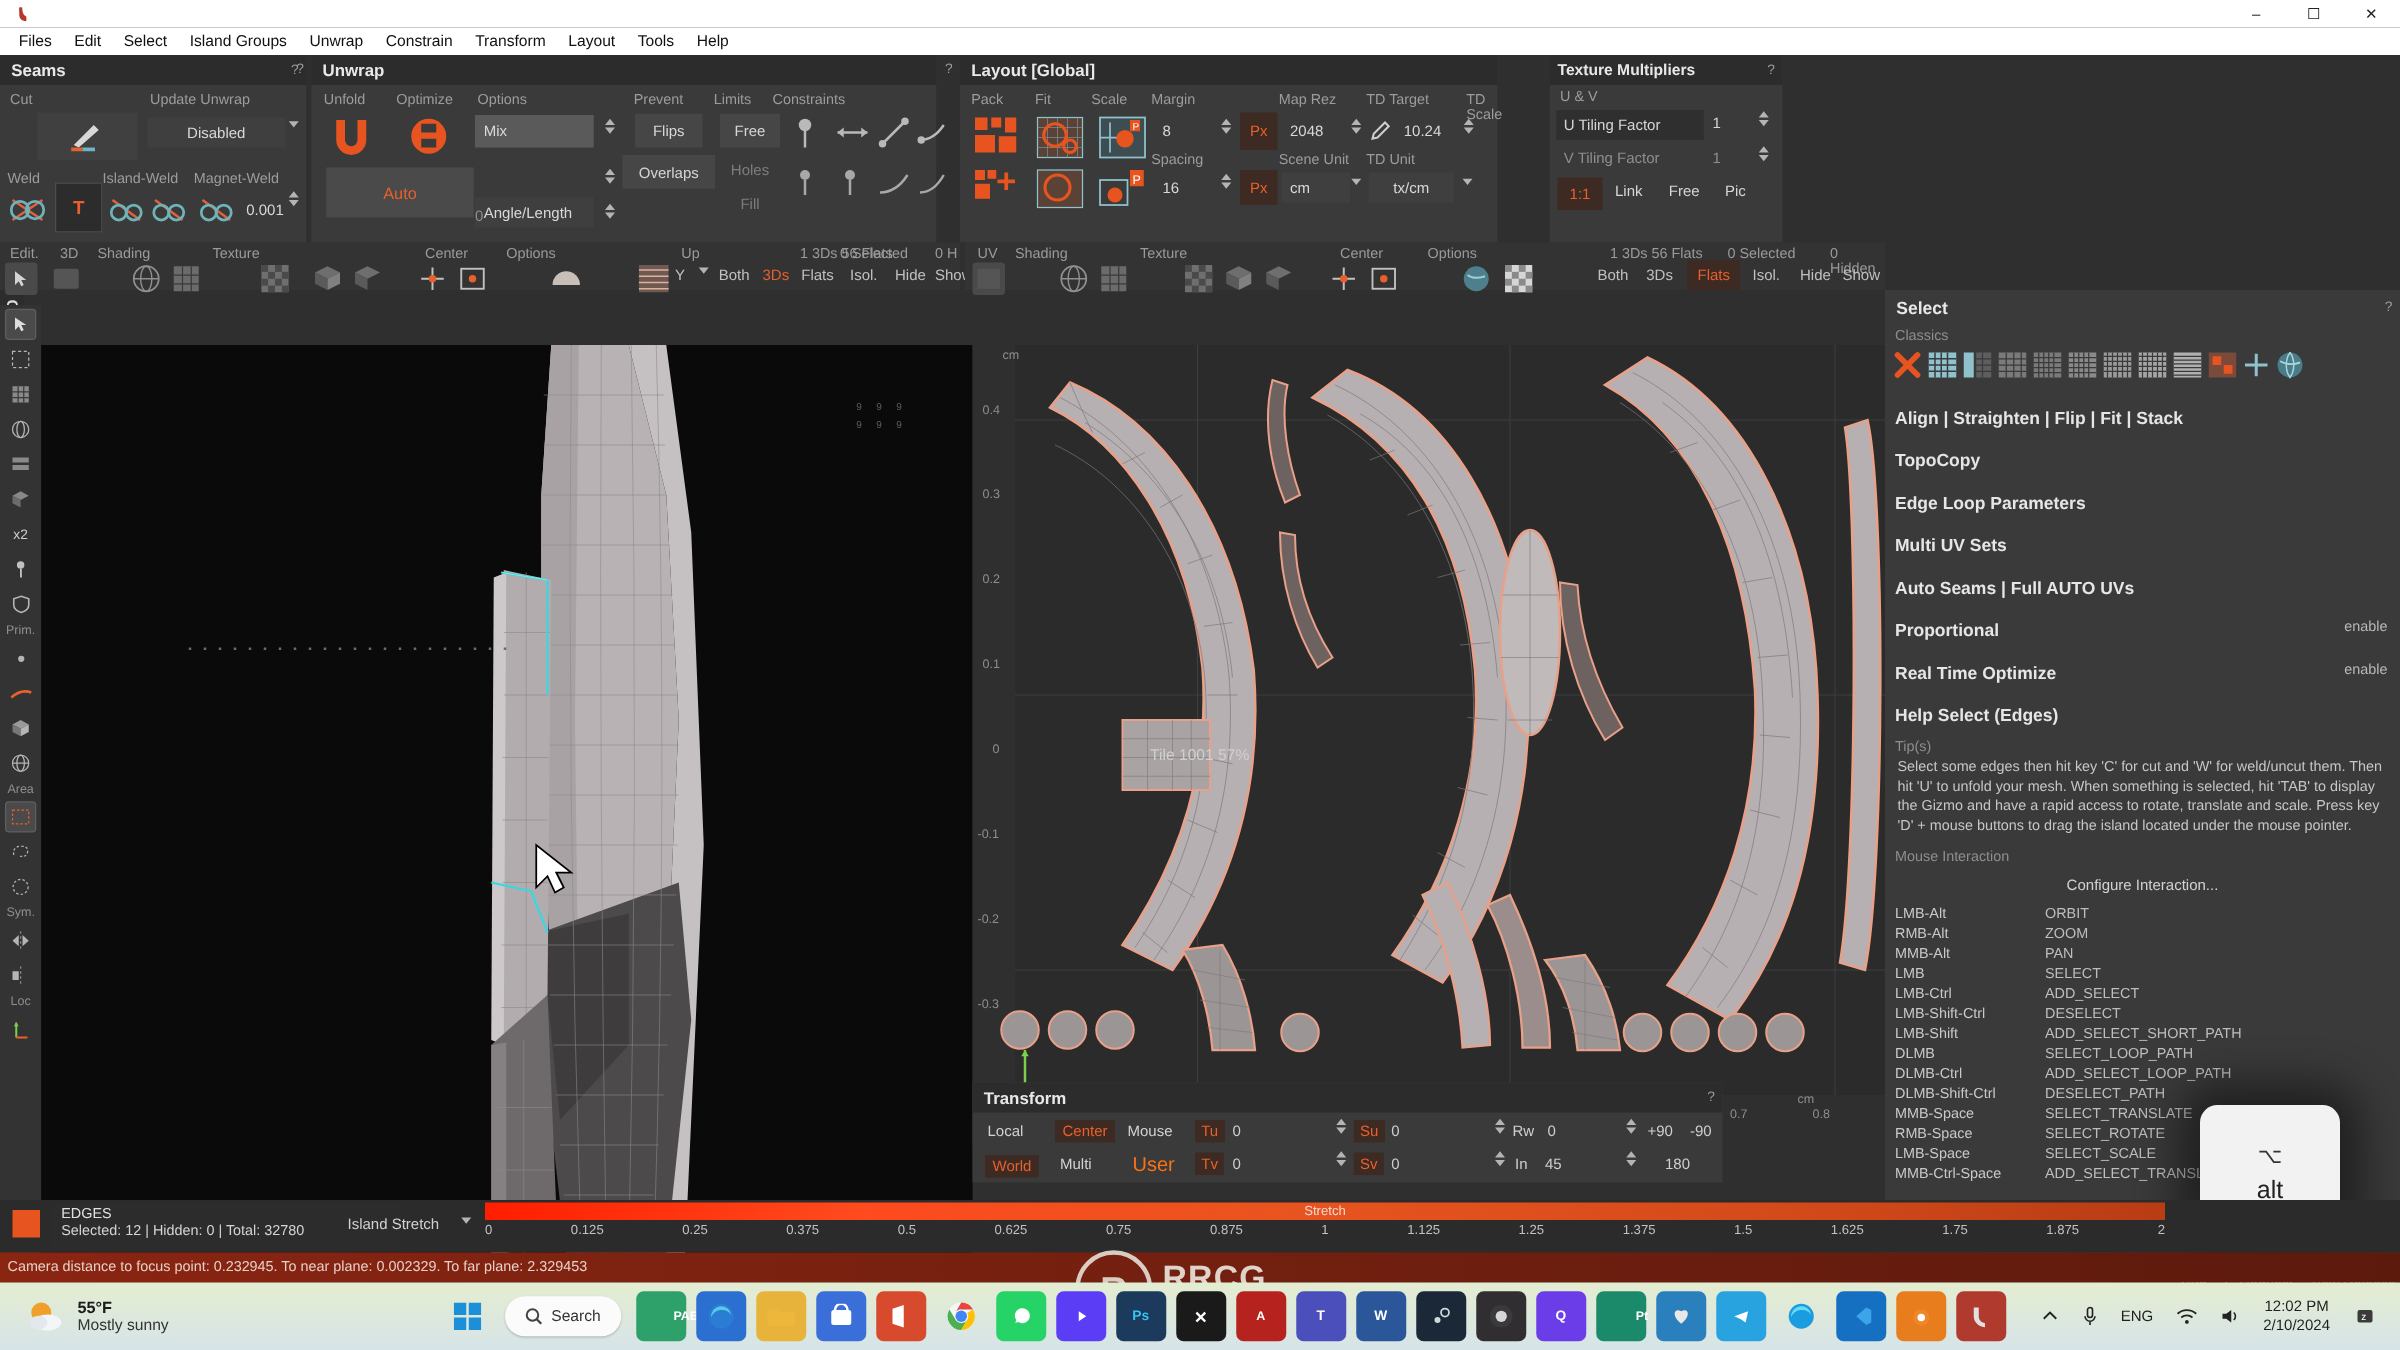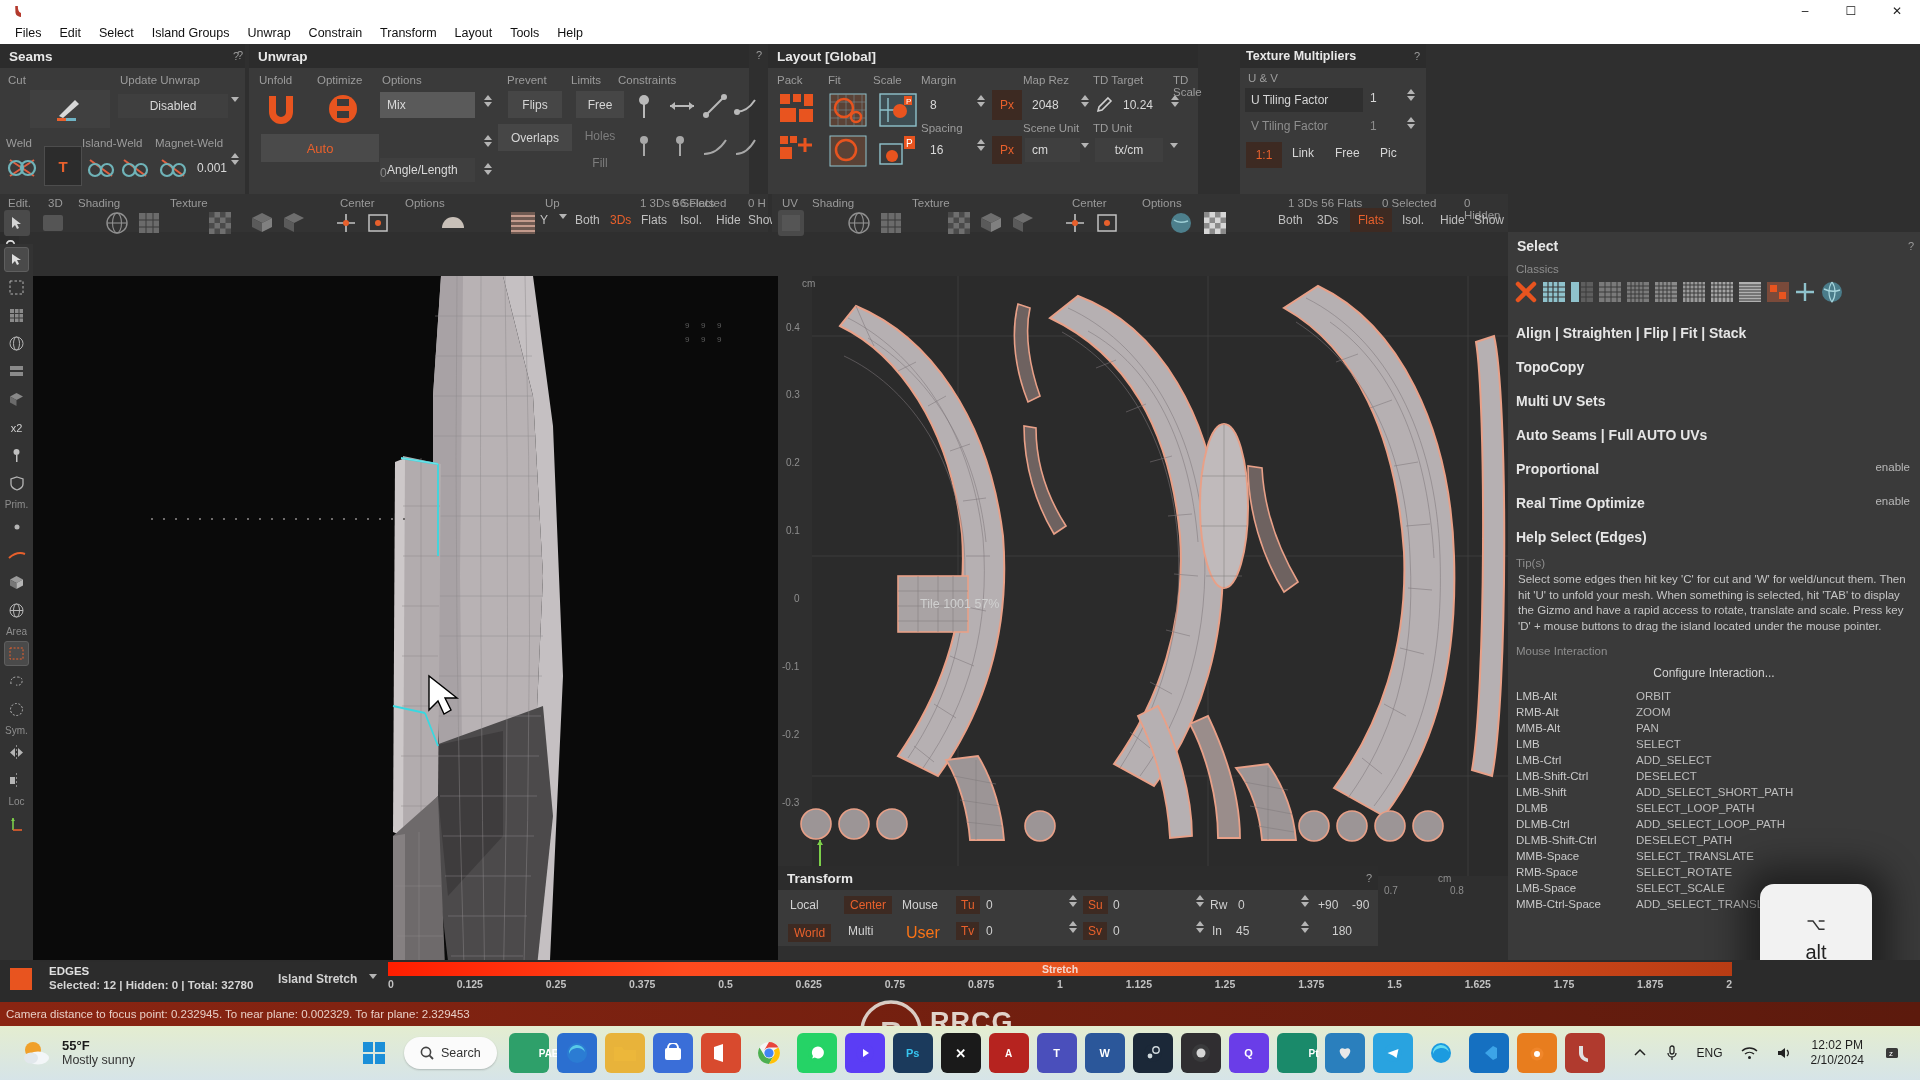--- a/index.html
+++ b/index.html
@@ -81,21 +81,21 @@
   .sp-row .en { float:right; font-size:11.5px; font-weight:normal; color:#b8b8b8;
     margin-right:10px; }
   .sp-sub { color:#8e8e8e; font-size:11.5px; padding:3px 0 3px 8px; }
   .kv { display:flex; font-size:11.5px; color:#c9c9c9; padding:2px 0 2px 8px; }
   .kv .k { width:120px; }
   .kv .v { color:#bdbdbd; }
   .tip { color:#c6c6c6; font-size:11.5px; line-height:1.35; padding:0 10px; }
 
   
   #statusbar { position:absolute; left:0; top:960px; width:1920px; height:42px;
-    background:#2b2b2b;font-weight:bold; }
+    background:#2b2b2b; }
   #cambar { position:absolute; left:0; top:1002px; width:1920px; height:24px;
     background:linear-gradient(90deg,#8a2512,#5c1a0d); color:#e8cfc6;
     font-size:11.5px; display:flex; align-items:center; padding-left:6px; }
 
   
   #taskbar { position:absolute; left:0; top:1026px; width:1920px; height:54px;
     background:linear-gradient(180deg,#e4edd0,#d6e4e8); display:flex;
     align-items:center; }
   #taskbar .weather { display:flex; align-items:center; margin-left:22px; }
   #taskbar .wtxt { margin-left:10px; line-height:1.2; }
@@ -258,21 +258,21 @@
 
     <div class="field dark" style="position:absolute;left:131px;top:88px;width:95px;height:24px;margin-top:26px;">
       <span>Angle/Length</span>
     </div>
     <span class="spin" style="position:absolute;left:232px;top:90px;">
         <i class="up"></i>
         <i class="dn"></i>
       </span>
 
     <div class="field dark" style="position:absolute;left:0px;top:116px;width:10px;height:0;"></div>
-    <div style="position:absolute;left:12px;top:90px;width:118px;height:28px;background:#4a4a4a;display:flex;align-items:center;justify-content:center;">
+    <div style="position:absolute;left:12px;top:90px;width:118px;height:40px;background:#4a4a4a;display:flex;align-items:center;justify-content:center;">
       <span class="orange" style="font-size:13px;">Auto</span>
     </div>
     <span style="position:absolute;left:131px;top:122px;color:#8e8e8e;font-size:12px;">0</span>
     <span class="spin" style="position:absolute;left:232px;top:118px;">
         <i class="up"></i>
         <i class="dn"></i>
       </span>
 
     <div class="txtbtn" style="position:absolute;left:259px;top:47px;width:54px;height:27px;">Flips</div>
     <div class="txtbtn" style="position:absolute;left:249px;top:80px;width:74px;height:27px;">Overlaps</div>
@@ -1217,20 +1217,21 @@
           </svg></span>
       <span><svg width="24" height="24" viewBox="0 0 24 24">
             <circle cx="12" cy="12" r="10" fill="#4a7c8a"></circle>
             <path d="M4 9 q8 4 16 1" stroke="#a8d6dd" stroke-width="1.5" fill="none"></path>
             <path d="M12 2 a10 14 0 0 0 0 20 a10 14 0 0 0 0 -20" fill="none" stroke="#a8d6dd" stroke-width="1.2"></path>
           </svg></span>
     </div>
 
     <div class="sp-row">Align | Straighten | Flip | Fit | Stack</div>
     <div class="sp-row">TopoCopy</div>
+    <div class="sp-row">Edge Loop Parameters</div>
     <div class="sp-row">Multi UV Sets</div>
     <div class="sp-row">Auto Seams | Full AUTO UVs</div>
     <div class="sp-row">
       <span>Proportional</span>
       <span class="en">enable</span>
     </div>
     <div class="sp-row">
       <span>Real Time Optimize</span>
       <span class="en">enable</span>
     </div>

